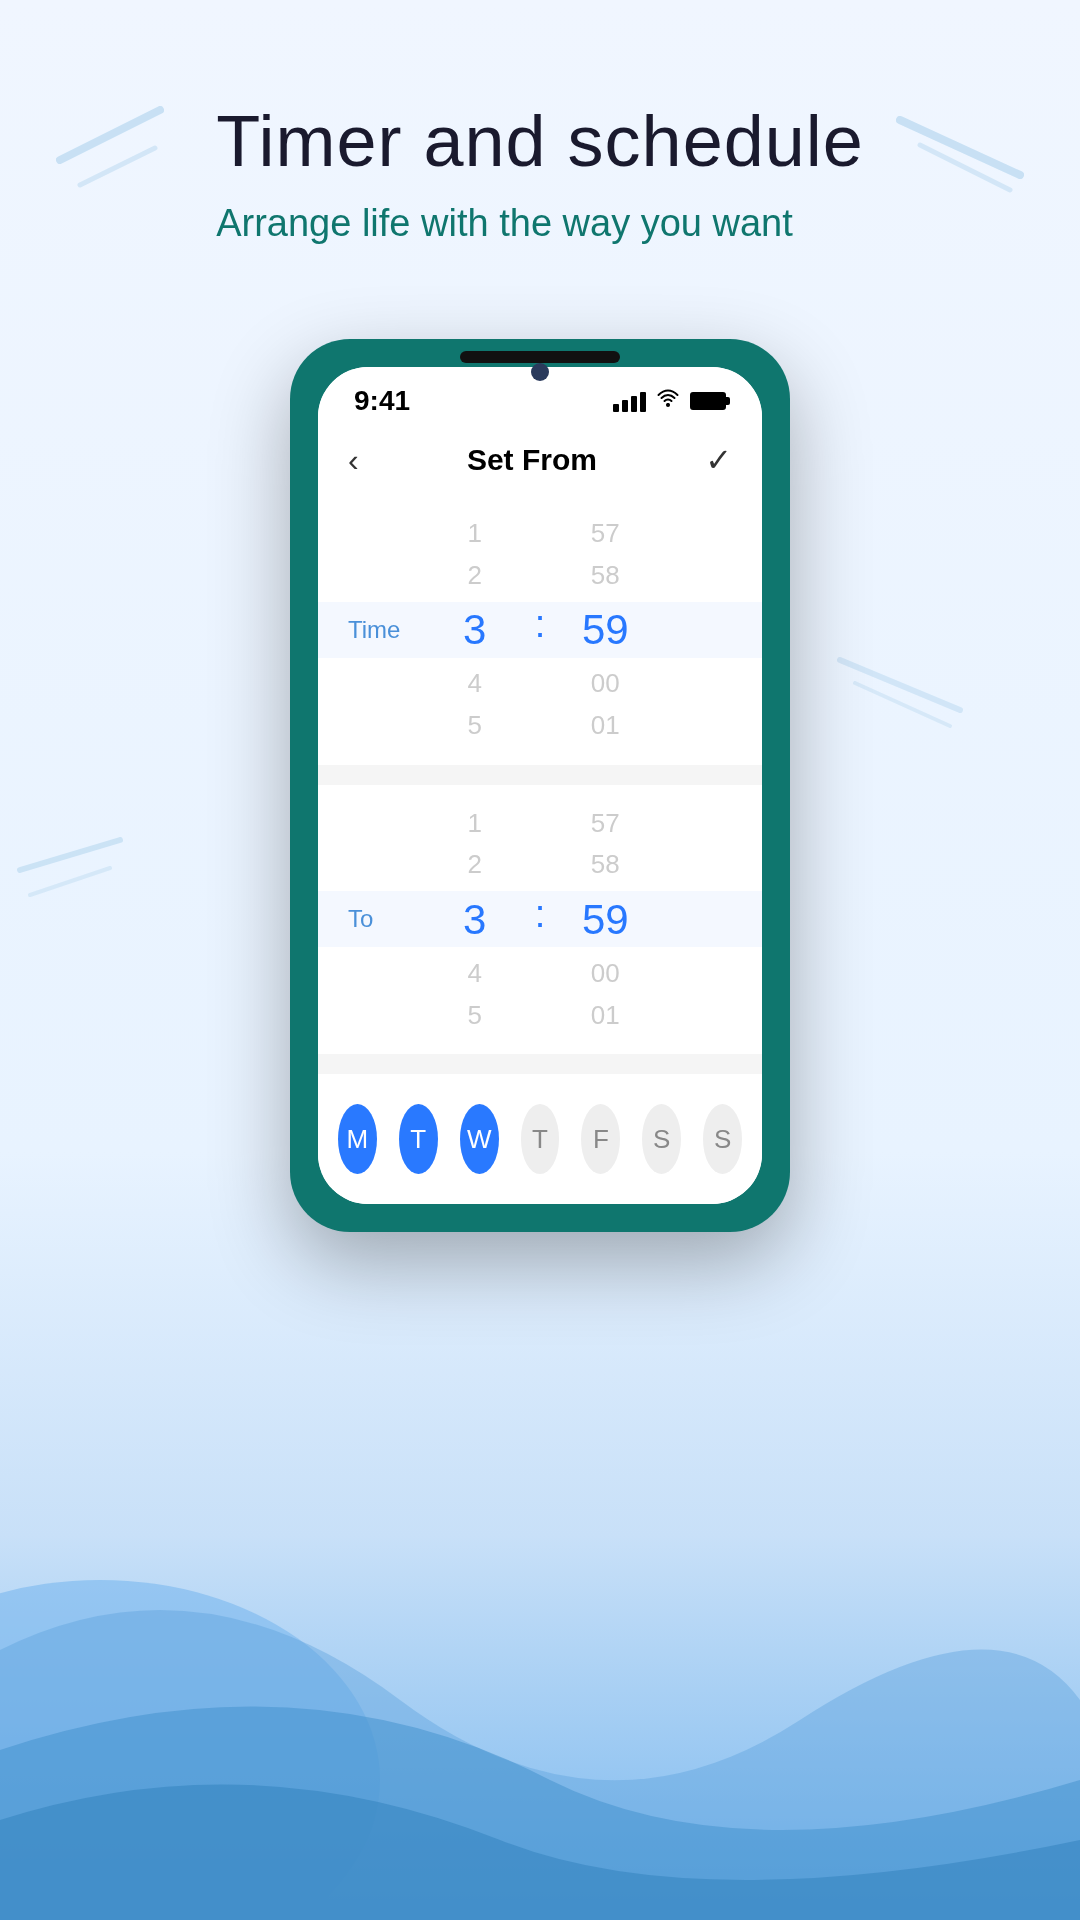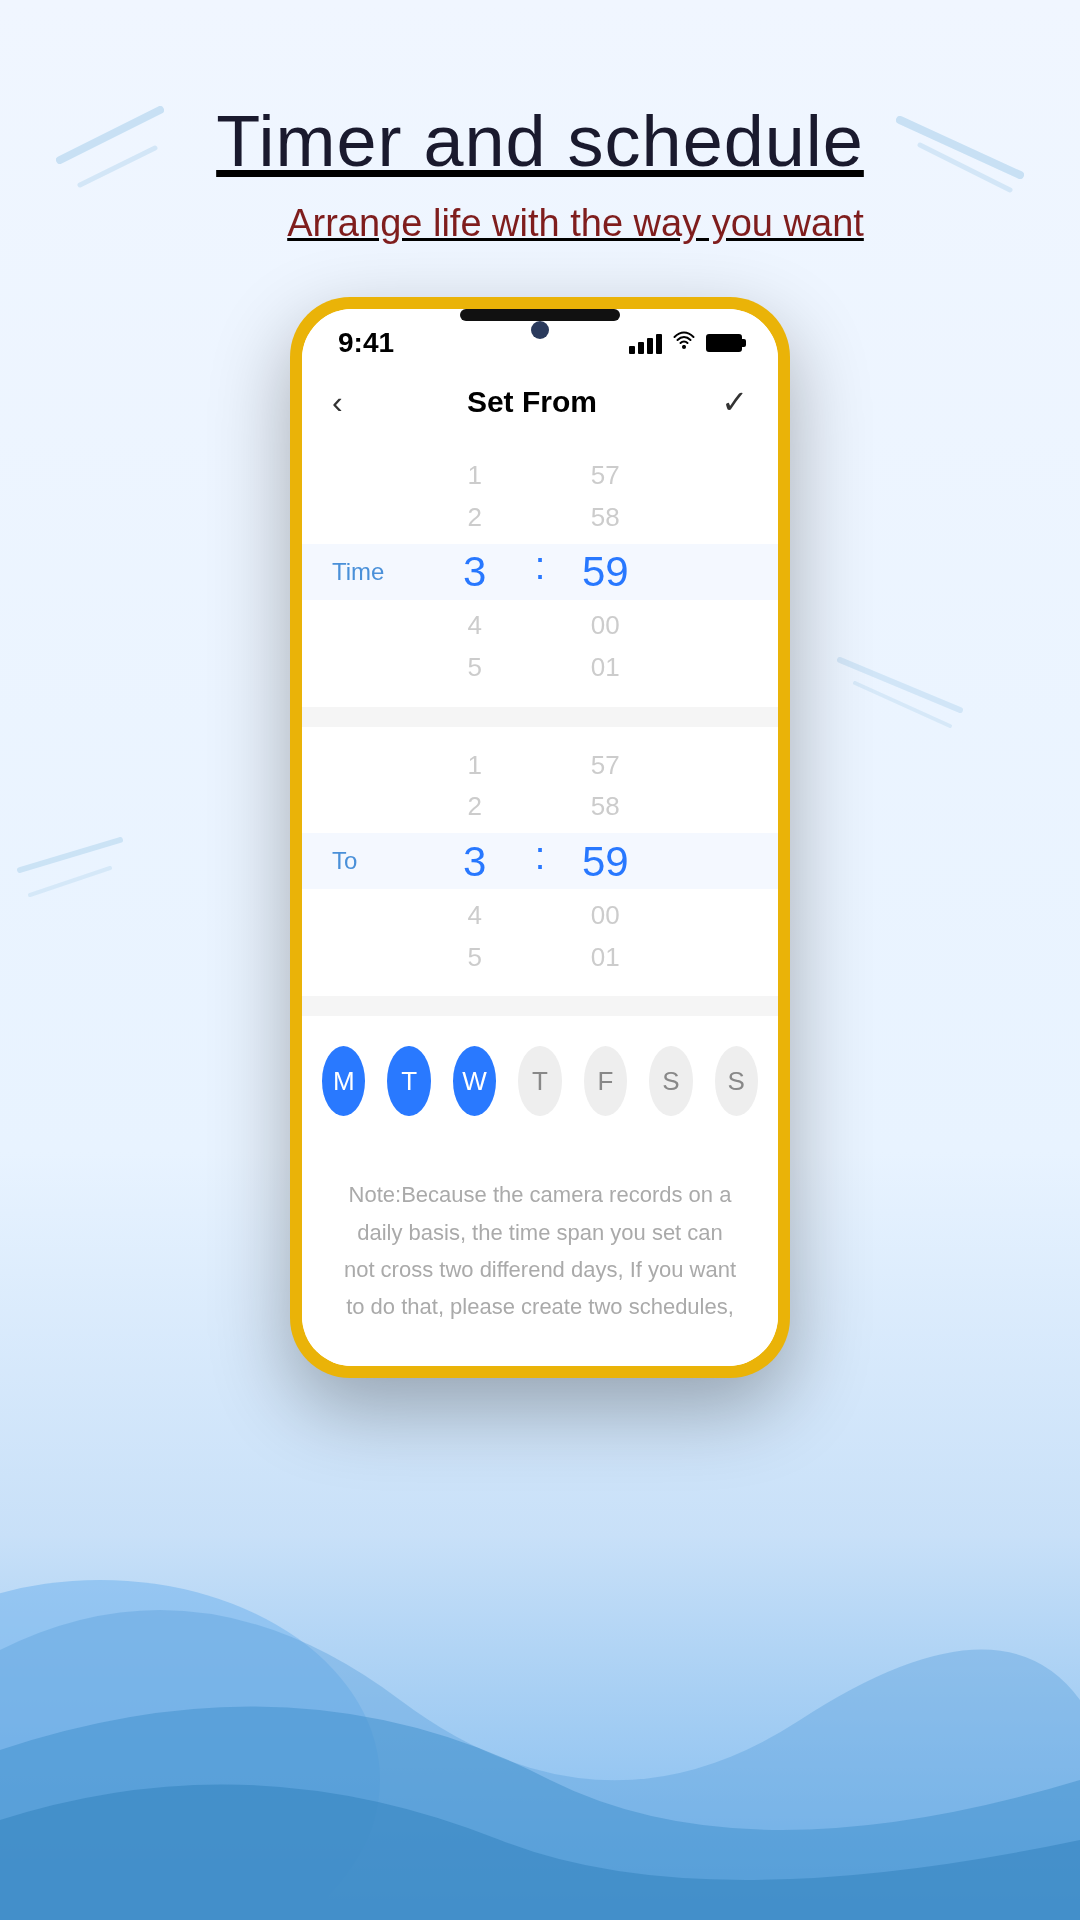--- a/index.html
+++ b/index.html
@@ -27,45 +27,44 @@
       display: flex;
       flex-direction: column;
       align-items: center;
       width: 100%;
       height: 100%;
     }
 
     
     .header-section {
       margin-top: 100px;
-      text-align: right;
-      text-decoration: underline;
+      text-align: left;
     }
 
     .main-title {
       font-size: 72px;
       font-weight: 300;
       color: #1a1a2e;
       letter-spacing: 1px;
     }
 
     .sub-title {
       font-size: 38px;
-      color: #7f1d1d;
+      color: #0f766e;
       margin-top: 20px;
       font-weight: 300;
     }
 
     
     .phone-mockup {
-      margin-top: 52px;
+      margin-top: 94px;
       width: 500px;
-      background: #eab308;
+      background: #0f766e;
       border-radius: 60px;
-      padding: 12px;
+      padding: 28px;
       box-shadow: 0 30px 80px rgba(0,0,0,0.3);
       position: relative;
     }
 
     .phone-notch-bar {
       position: absolute;
       top: 12px;
       left: 50%;
       transform: translateX(-50%);
       width: 160px;
@@ -426,18 +425,15 @@
       <div class="day-selector">
         <div class="day-btn active">M</div>
         <div class="day-btn active">T</div>
         <div class="day-btn active">W</div>
         <div class="day-btn inactive">T</div>
         <div class="day-btn inactive">F</div>
         <div class="day-btn inactive">S</div>
         <div class="day-btn inactive">S</div>
       </div>
 
-      <div class="note-section">
-        <p class="note-text">Note:Because the camera records on a daily basis, the time span you set can not cross two differend days, If you want to do that, please create two schedules,</p>
-      </div>
     </div>
   </div>
 </div>
 
 </body></html>

